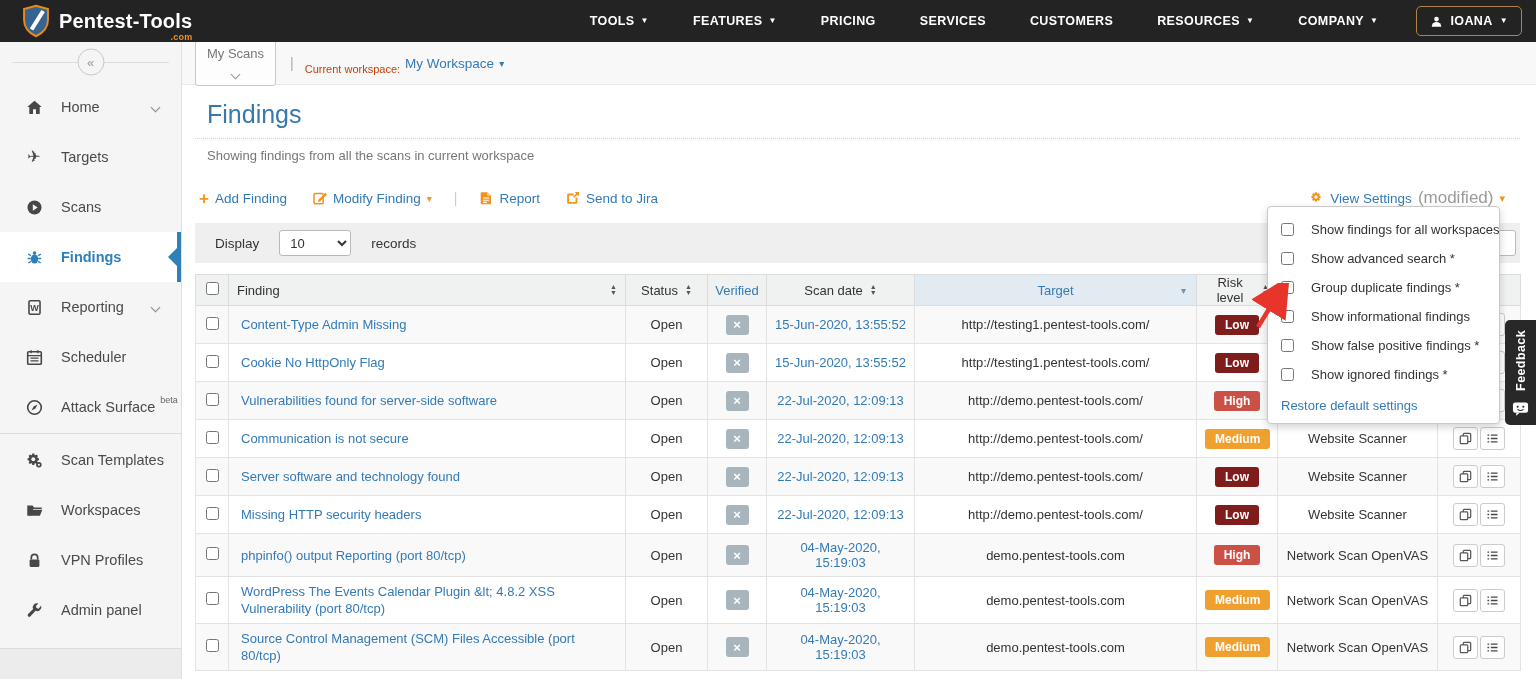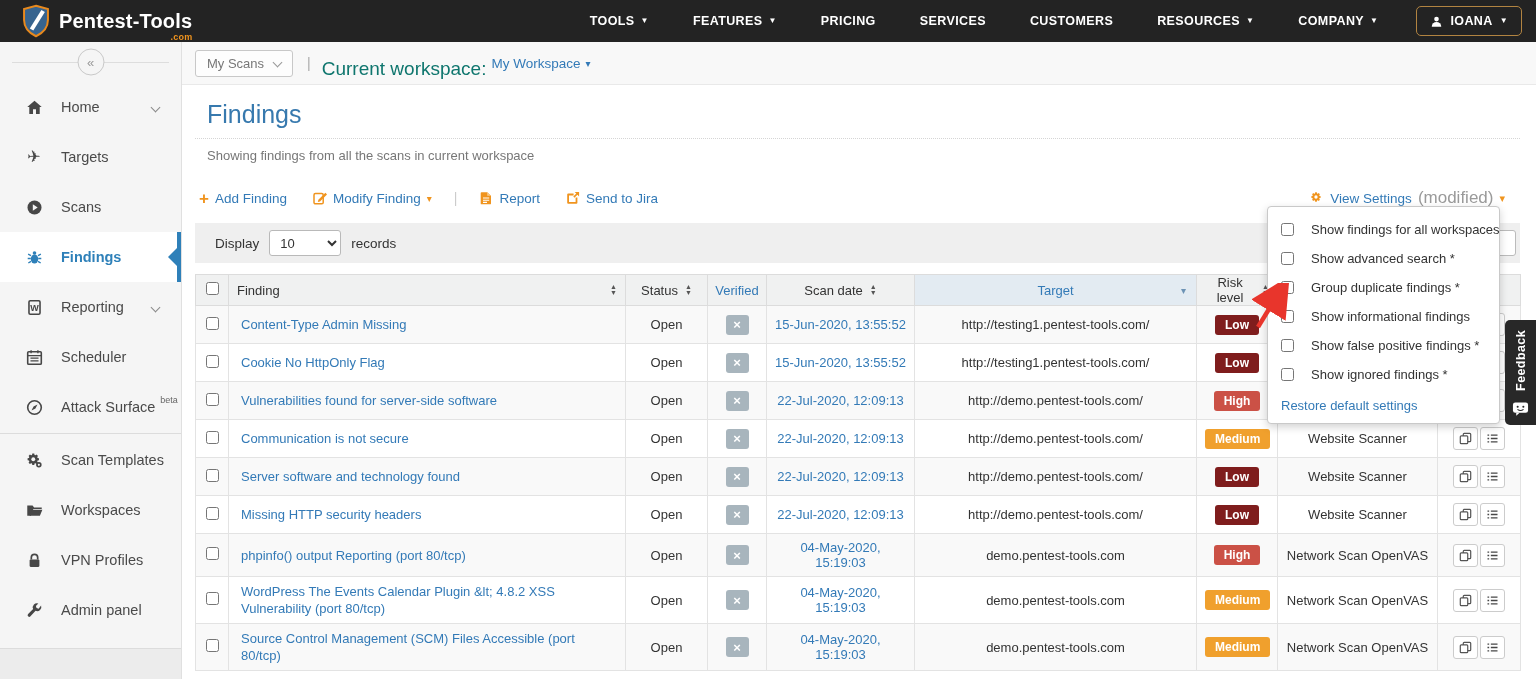--- a/index.html
+++ b/index.html
@@ -49,24 +49,24 @@
     transform:rotate(45deg); margin-left:auto; margin-right:22px; }
   .beta-sup { font-size:9px; color:#666; font-weight:400; align-self:flex-start; margin:13px 0 0 -12px; }
   .side-divider { border-top:1px solid #dcdcdc; margin:1px 0; }
   .sidebar-footer { position:absolute; left:0; right:0; bottom:0; height:31px; background:#ececec;
     border-top:1px solid #dcdcdc; }
 
   
   .subheader { position:absolute; left:182px; top:42px; right:0; height:43px; background:#f8f8f8;
     border-bottom:1px solid #e9e9e9; display:flex; align-items:center; padding-left:13px; z-index:10; }
   .scans-select { display:inline-flex; align-items:center; gap:10px; border:1px solid #c8c8c8;
-    border-radius:3px; background:#fdfdfd; padding:5px 11px; color:#777; font-size:13px; cursor:pointer; }
+    border-radius:3px; background:#fdfdfd; padding:5px 11px; color:#777; font-size:13px; cursor:pointer;flex-direction:column; }
   .scans-select .chev { margin:0 0 2px 0; border-color:#999; }
   .sub-sep { color:#aaa; margin:0 11px 0 14px; font-size:14px; }
-  .ws-label { color:#0f766e; font-size:19px; margin-right:5px;margin-top:12px; }
+  .ws-label { color:#c2410c; font-size:11px; margin-right:5px;margin-top:12px; }
   .ws-link { color:#337ab7; font-size:13.5px; cursor:pointer; display:inline-flex; align-items:center; gap:5px; }
   .ws-caret { font-size:10px; }
 
   
   .content { position:absolute; left:182px; top:85px; right:0; bottom:0; background:#fff;
     padding:0 16px 0 13px; overflow:hidden; }
   .page-title { color:#3779ae; font-size:25px; font-weight:400; margin:15px 0 0 12px; }
   .title-rule { border-bottom:1px dotted #d5d5d5; margin-top:9px; }
   .page-subtitle { color:#777; font-size:13px; margin:9px 0 0 12px; }
 
@@ -80,21 +80,21 @@
   .action-sep { color:#ccc; margin:0 22px; font-size:14px; }
   .vs-trigger { margin-left:auto; margin-right:15px; display:inline-flex; align-items:center; gap:6px;
     cursor:pointer; }
   .vs-trigger svg { width:14px; height:14px; }
   .vs-label { color:#337ab7; font-size:13.5px; }
   .vs-modified { color:#9a9a9a; font-size:17px; }
   .vs-caret { color:#f0941e; font-size:11px; }
 
   
   .toolbar { position:relative; width:1325px; height:40px; background:#efefef; margin-top:15px;
-    display:flex; align-items:center; padding-left:20px; gap:10px; }
+    display:flex; align-items:center; padding-left:20px; gap:20px; }
   .tb-label { color:#333; font-size:13.5px; }
   .display-select { width:72px; height:26px; border:1px solid #b9b9b9; border-radius:3px; background:#fff;
     color:#333; font-size:13px; padding:0 6px; font-family:inherit; }
   .table-search { position:absolute; right:4px; top:7px; width:200px; height:26px;
     border:1px solid #bbb; border-radius:3px; background:#fff; z-index:5; padding:0 8px;
     font-family:inherit; font-size:13px; }
 
   
   table.findings { border-collapse:collapse; table-layout:fixed; width:1325px; margin-top:11px; background:#fff; }
   .findings th, .findings td { border:1px solid #e3e3e3; font-size:13px; color:#333; overflow:hidden; }

